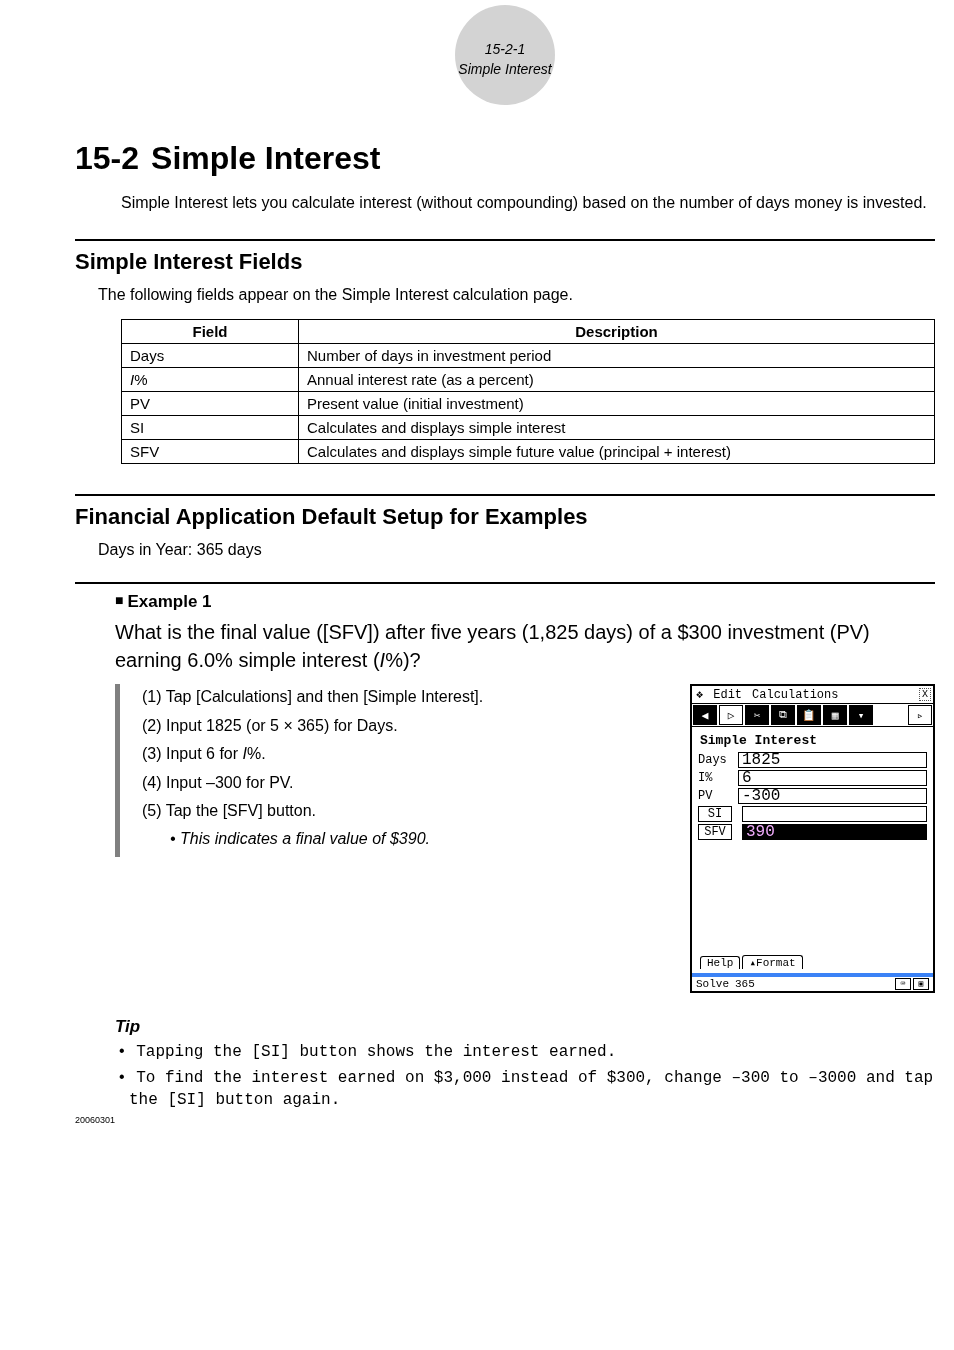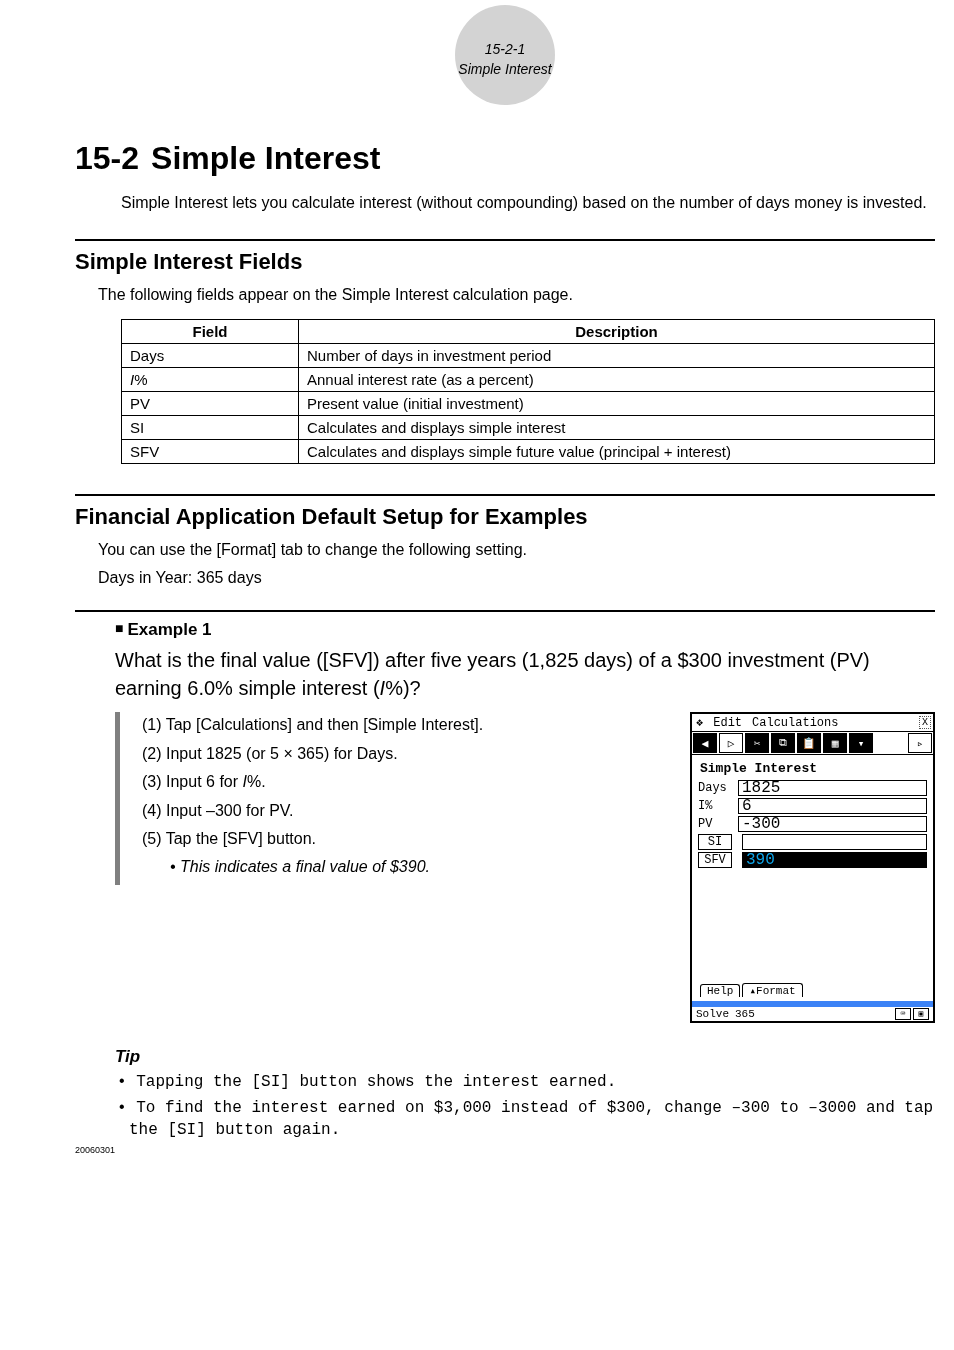--- a/index.html
+++ b/index.html
@@ -208,39 +208,39 @@
   .field-row .fval {
     border: 1px solid #000;
     flex: 1;
     height: 14px;
     padding: 0 3px;
     font-size: 16px;
     line-height: 14px;
   }
   .field-row .fval.dark {
     background: #000;
-    color: #0ea5e9;
+    color: #f0abfc;
   }
   .tabs-row {
     display: flex;
     align-items: flex-end;
     margin-top: 70px;
     padding: 0 2px;
   }
   .tab {
     border: 1px solid #000;
     border-bottom: none;
     padding: 0px 6px;
     font-size: 11px;
     margin-right: 2px;
     border-radius: 3px 3px 0 0;
     margin-top: 45px;
   }
   .statusbar {
-    border-top: 6px solid #3b82f6;
+    border-top: 4px solid #3b82f6;
     display: flex;
     align-items: center;
     padding: 1px 4px;
     font-size: 11px;
     gap: 6px;
   }
   .statusbar .sicons {
     margin-left: auto;
     display: flex;
     gap: 2px;
@@ -326,21 +326,20 @@
       </tr>
       <tr>
         <td>SFV</td>
         <td>Calculates and displays simple future value (principal + interest)</td>
       </tr>
     </tbody>
   </table>
 
   <div class="hline-thin" style="margin-top:30px;"></div>
   <h2 class="section-title">Financial Application Default Setup for Examples</h2>
-  <p class="sub-text" style="margin-bottom:4px;">You can use the [Format] tab to change the following setting.</p>
   <p class="sub-text" style="margin-top:4px;">Days in Year: 365 days</p>
 
   <div class="hline-thin"></div>
 
   <div class="example-heading">
     <span class="sq">■</span><span>Example 1</span>
   </div>
   <p class="example-body">
     What is the final value ([SFV]) after five years (1,825 days) of a $300 investment (PV) earning 6.0% simple interest (<span class="ivar">I</span>%)?
   </p>

